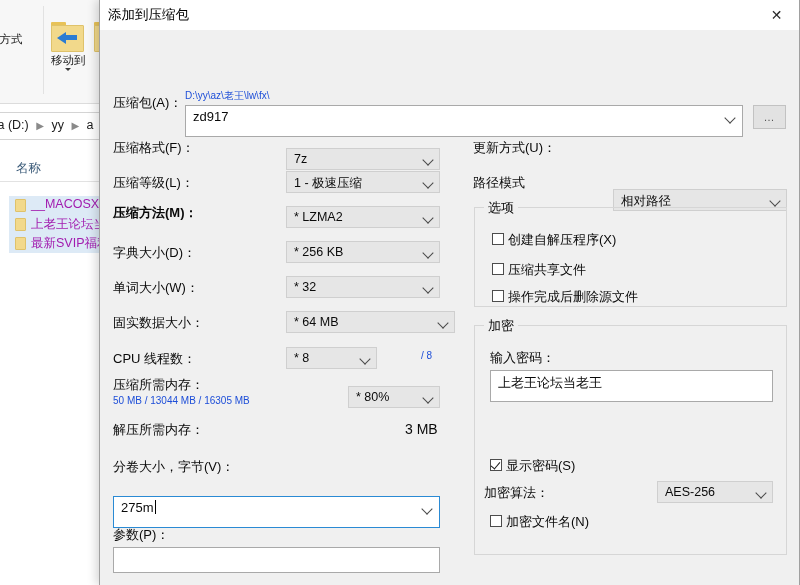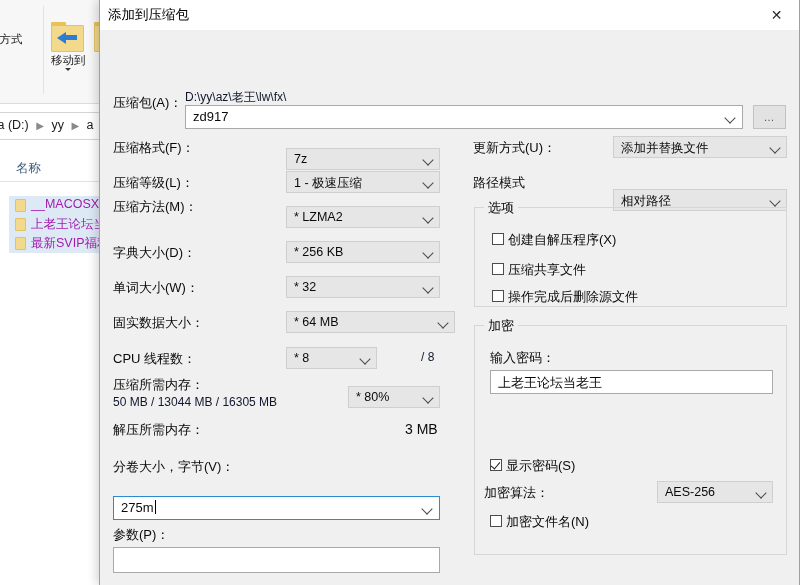--- a/index.html
+++ b/index.html
@@ -196,22 +196,22 @@
   }
 
   .lbl {
     position: absolute;
     font-size: 13px;
     color: #0a0a0a;
     white-space: nowrap;
   }
   .sublbl {
     position: absolute;
-    font-size: 12px;
-    color: #0f172a;
+    font-size: 10px;
+    color: #1d4ed8;
     white-space: nowrap;
   }
   .valright {
     position: absolute;
     font-size: 14px;
     color: #0a0a0a;
     white-space: nowrap;
   }
 
   
@@ -238,21 +238,21 @@
     border-left: 1.4px solid #4a4a4a;
     border-bottom: 1.4px solid #4a4a4a;
     transform: rotate(-45deg);
   }
   
   .inp {
     position: absolute;
     background: #ffffff;
     border: 1px solid #a9a9a9;
     box-sizing: border-box;
-    height: 24px;
+    height: 32px;
     cursor: text;
   }
   .inp.focus { border-color: #2a8ad4; }
   .inp > .txt {
     position: absolute;
     left: 7px; top: 3px;
     font-size: 13px;
     color: #0a0a0a;
     white-space: nowrap;
   }
@@ -418,21 +418,21 @@
         <span class="txt">7z</span>
         <span class="chev"></span>
       </div>
 
       <div class="lbl" style="left:13px; top:98px;">压缩等级(L)：</div>
       <div class="combo" style="left:186px; top:95px; width:154px;">
         <span class="txt">1 - 极速压缩</span>
         <span class="chev"></span>
       </div>
 
-      <div class="lbl" style="left:13px; top:122px;">压缩方法(M)：</div>
+      <div class="lbl" style="left:13px; top:128px;font-weight:bold;">压缩方法(M)：</div>
       <div class="combo" style="left:186px; top:130px; width:154px;">
         <span class="txt">* LZMA2</span>
         <span class="chev"></span>
       </div>
 
       <div class="lbl" style="left:13px; top:168px;">字典大小(D)：</div>
       <div class="combo" style="left:186px; top:165px; width:154px;">
         <span class="txt">* 256 KB</span>
         <span class="chev"></span>
       </div>
@@ -472,24 +472,20 @@
       </div>
 
       <div class="lbl" style="left:13px; top:450px;">参数(P)：</div>
       <div class="inp" style="left:13px; top:471px; width:327px; height:26px;">
         <span class="txt"></span>
       </div>
 
       <div class="btn" style="left:17px; top:515px; width:109px; height:25px;">选项</div>
 
       <div class="lbl" style="left:373px; top:63px;">更新方式(U)：</div>
-      <div class="combo" style="left:513px; top:60px; width:174px;">
-        <span class="txt">添加并替换文件</span>
-        <span class="chev"></span>
-      </div>
 
       <div class="lbl" style="left:373px; top:98px;">路径模式</div>
       <div class="combo" style="left:513px; top:113px; width:174px;">
         <span class="txt">相对路径</span>
         <span class="chev"></span>
       </div>
 
       <div class="group" style="left:374px; top:131px; width:313px; height:100px;">
         <span class="gtitle">选项</span>
       </div>

